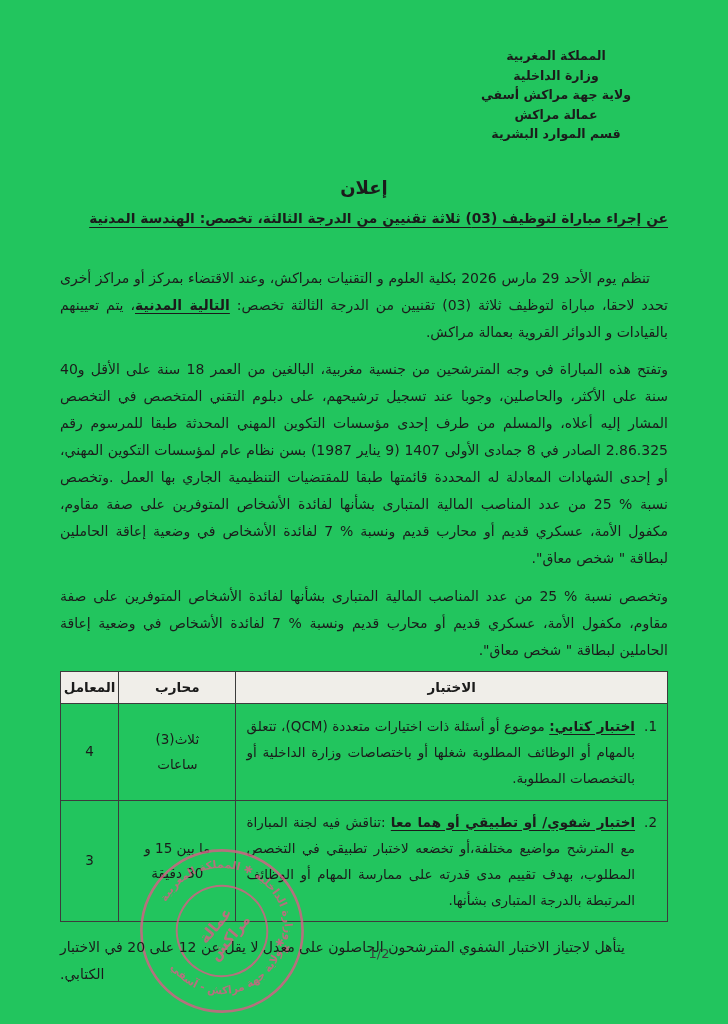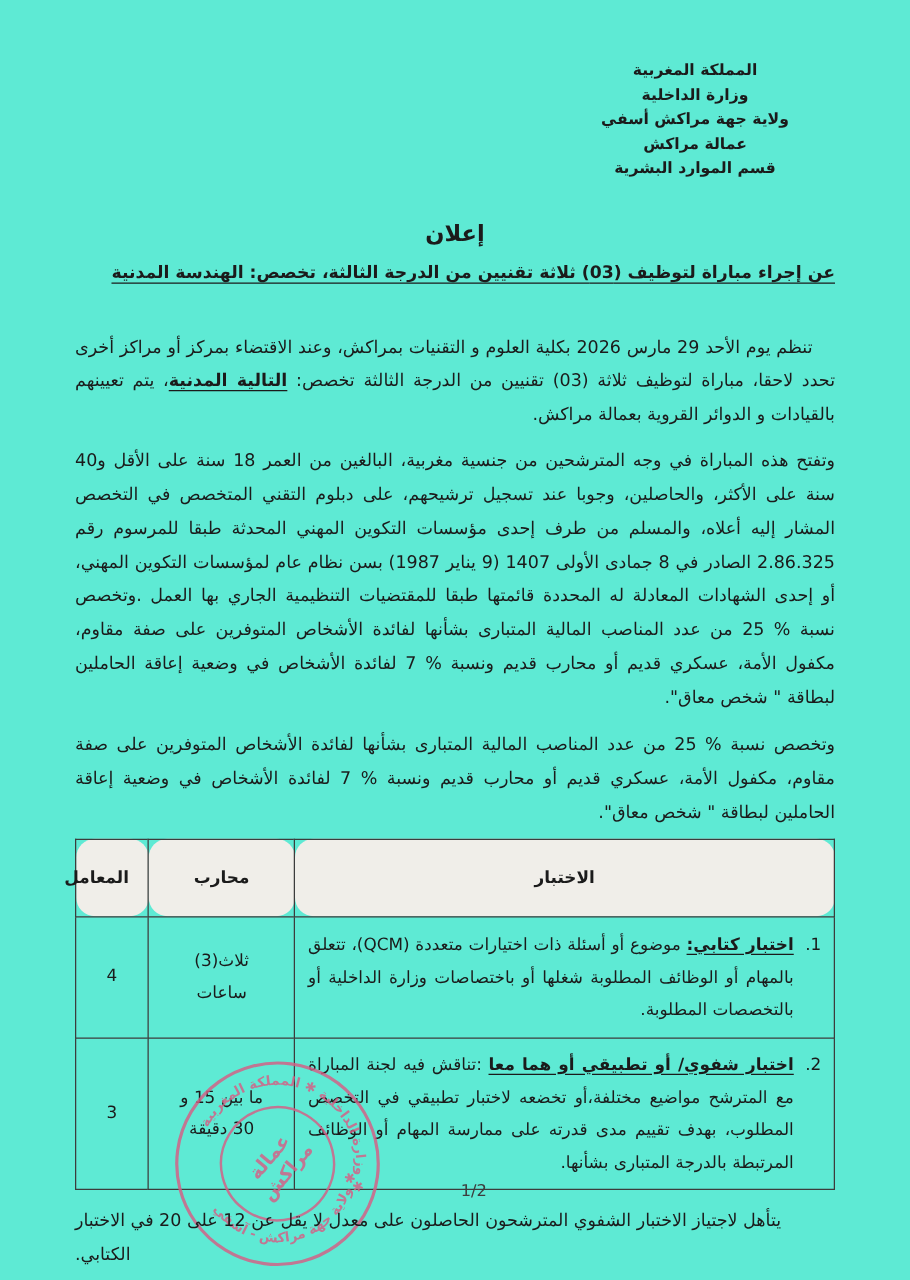--- a/index.html
+++ b/index.html
@@ -1,20 +1,20 @@
 <!DOCTYPE html>
 <html lang="ar" dir="rtl"><head>
 <meta charset="utf-8">
 <style>
   html,body{margin:0;padding:0;background:#e8e8e8;}
   .page{
     position:relative;
     width:728px;height:1024px;
     margin:0 auto;
-    background:#5eead4;
+    background:#22c55e;
     direction:rtl;
     font-family:"DejaVu Sans",sans-serif;
     color:#1b1b1b;
     overflow:hidden;
     box-sizing:border-box;
     padding:46px 60px 0 60px;
   }
   .letterhead{
     width:212px;
     margin-right:6px;
@@ -58,22 +58,21 @@
   }
   table.exams th,table.exams td{
     border:1.2px solid #3c3c3c;
   }
   table.exams th{
     height:31px;
     font-size:13.5px;
     font-weight:bold;
     text-align:center;
     background:#f0eee9;
-    padding:15px;
-    border-radius:15px;
+    padding:0;
   }
   col.c-test{width:423px;}
   col.c-dur{width:115px;}
   col.c-coef{width:57px;}
   td.test-cell{
     vertical-align:middle;
     padding:8px 10px 8px 10px;
     font-size:13.5px;
     line-height:26px;
     text-align:justify;

